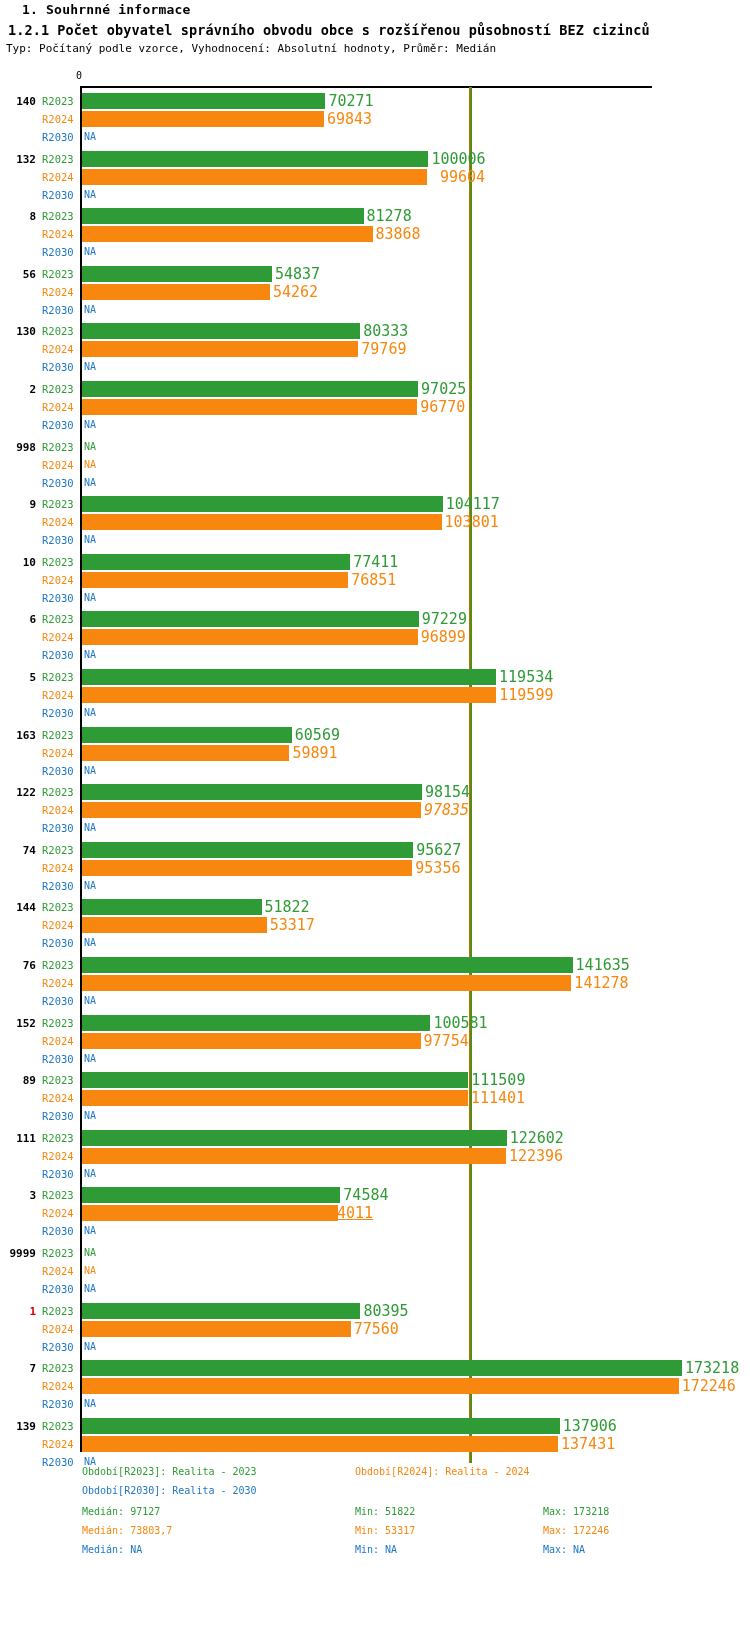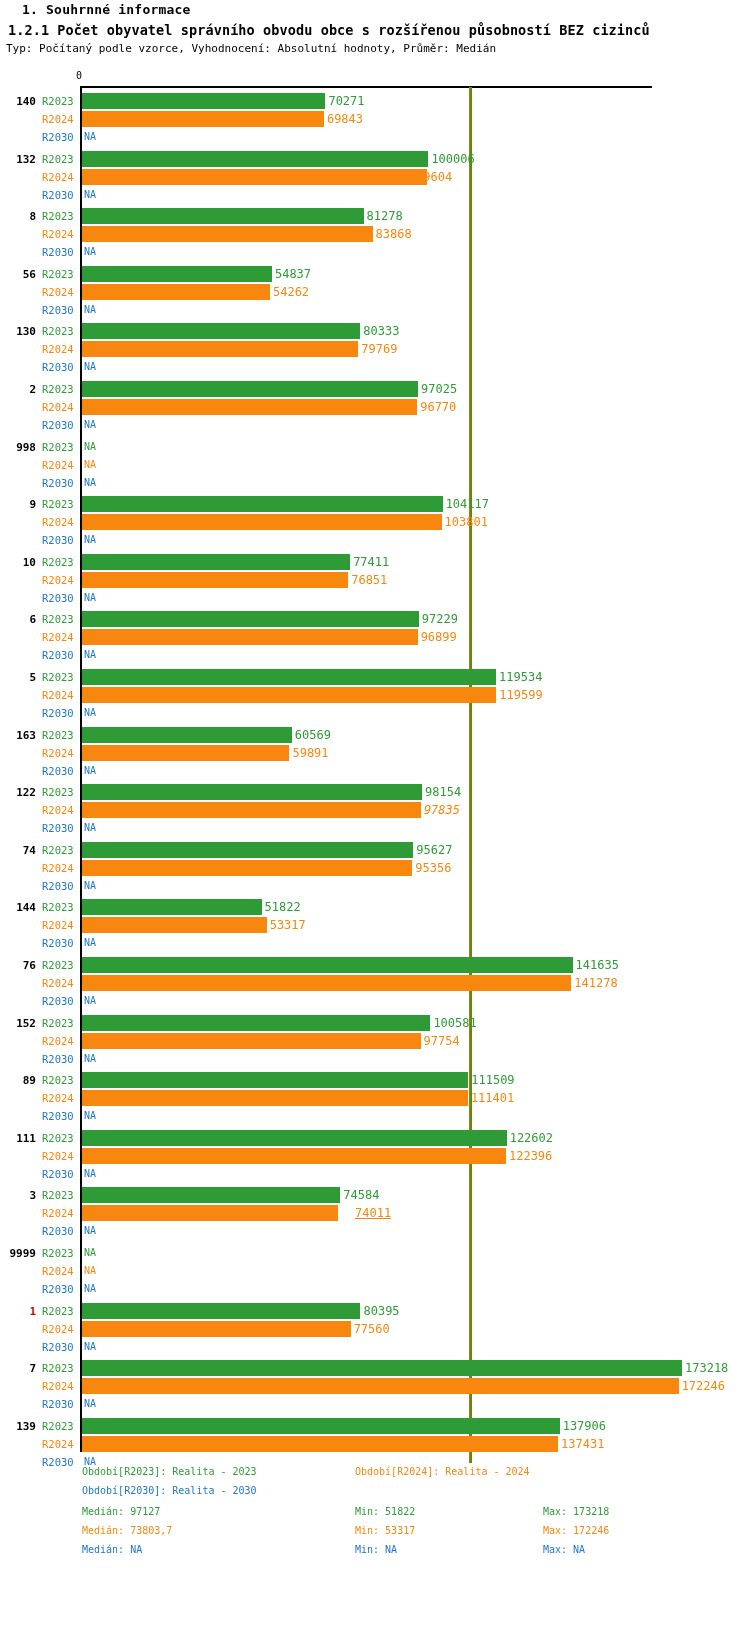--- a/index.html
+++ b/index.html
@@ -18,21 +18,21 @@
   .axis-v{position:absolute;left:80px;top:17px;width:2px;height:1365px;background:#000;}
   .axis-top{position:absolute;left:80px;top:16px;width:572px;height:1.5px;background:#000;}
   .med-green{position:absolute;top:17px;width:1.6px;background:#5a8a12;}
   .med-orange{position:absolute;top:17px;width:1.6px;background:#b8760a;}
 
   .row{position:absolute;left:0;width:750px;}
   .grp-label{position:absolute;left:0;width:36px;text-align:right;font-size:11px;font-weight:bold;color:#000;}
   .ser{position:absolute;left:0;width:750px;height:18px;}
   .ser-label{position:absolute;left:42px;font-size:10.5px;line-height:18px;white-space:nowrap;}
   .bar{position:absolute;left:82px;top:1px;height:16px;}
-  .val{position:absolute;font-size:12px;line-height:18px;white-space:nowrap;}
+  .val{position:absolute;font-size:15px;line-height:18px;white-space:nowrap;}
   .na{position:absolute;left:84px;font-size:10px;line-height:18px;}
 
   .c2023{color:#2e9b36;}
   .c2024{color:#f7870f;}
   .c2030{color:#1f77c4;}
   .bar2023{background:#2e9b36;}
   .bar2024{background:#f7870f;}
   .red{color:#d40000;}
 
   
@@ -73,21 +73,21 @@
       <div class="row" style="top: 79.6px; height: 57.6px;">
         <div class="grp-label" style="top: 3px;">132</div>
         <div class="ser" style="top: 0px;">
           <div class="ser-label c2023">R2023</div>
           <div class="bar bar2023" style="width: 346.405px;"></div>
           <div class="val c2023" style="left: 431.405px;">100006</div>
         </div>
         <div class="ser" style="top: 18px;">
           <div class="ser-label c2024">R2024</div>
           <div class="bar bar2024" style="width: 345.013px;"></div>
-          <div class="val c2024" style="left: 416px; text-align: right;">99604</div>
+          <div class="val c2024" style="left: 440px; text-align: right;">99604</div>
         </div>
         <div class="ser" style="top: 36px;">
           <div class="ser-label c2030">R2030</div>
           <div class="na c2030">NA</div>
         </div>
       </div>
       <div class="row" style="top: 137.2px; height: 57.6px;">
         <div class="grp-label" style="top: 3px;">8</div>
         <div class="ser" style="top: 0px;">
           <div class="ser-label c2023">R2023</div>
@@ -377,21 +377,21 @@
       <div class="row" style="top: 1116.4px; height: 57.6px;">
         <div class="grp-label" style="top: 3px;">3</div>
         <div class="ser" style="top: 0px;">
           <div class="ser-label c2023">R2023</div>
           <div class="bar bar2023" style="width: 258.347px;"></div>
           <div class="val c2023" style="left: 343.347px;">74584</div>
         </div>
         <div class="ser" style="top: 18px;">
           <div class="ser-label c2024">R2024</div>
           <div class="bar bar2024" style="width: 256.363px;"></div>
-          <div class="val c2024" style="left: 355px; text-decoration: underline;">74011</div>
+          <div class="val c2024" style="left: 328px; text-decoration: underline;">74011</div>
         </div>
         <div class="ser" style="top: 36px;">
           <div class="ser-label c2030">R2030</div>
           <div class="na c2030">NA</div>
         </div>
       </div>
       <div class="row" style="top: 1174px; height: 57.6px;">
         <div class="grp-label" style="top: 3px;">9999</div>
         <div class="ser" style="top: 0px;">
           <div class="ser-label c2023">R2023</div>

